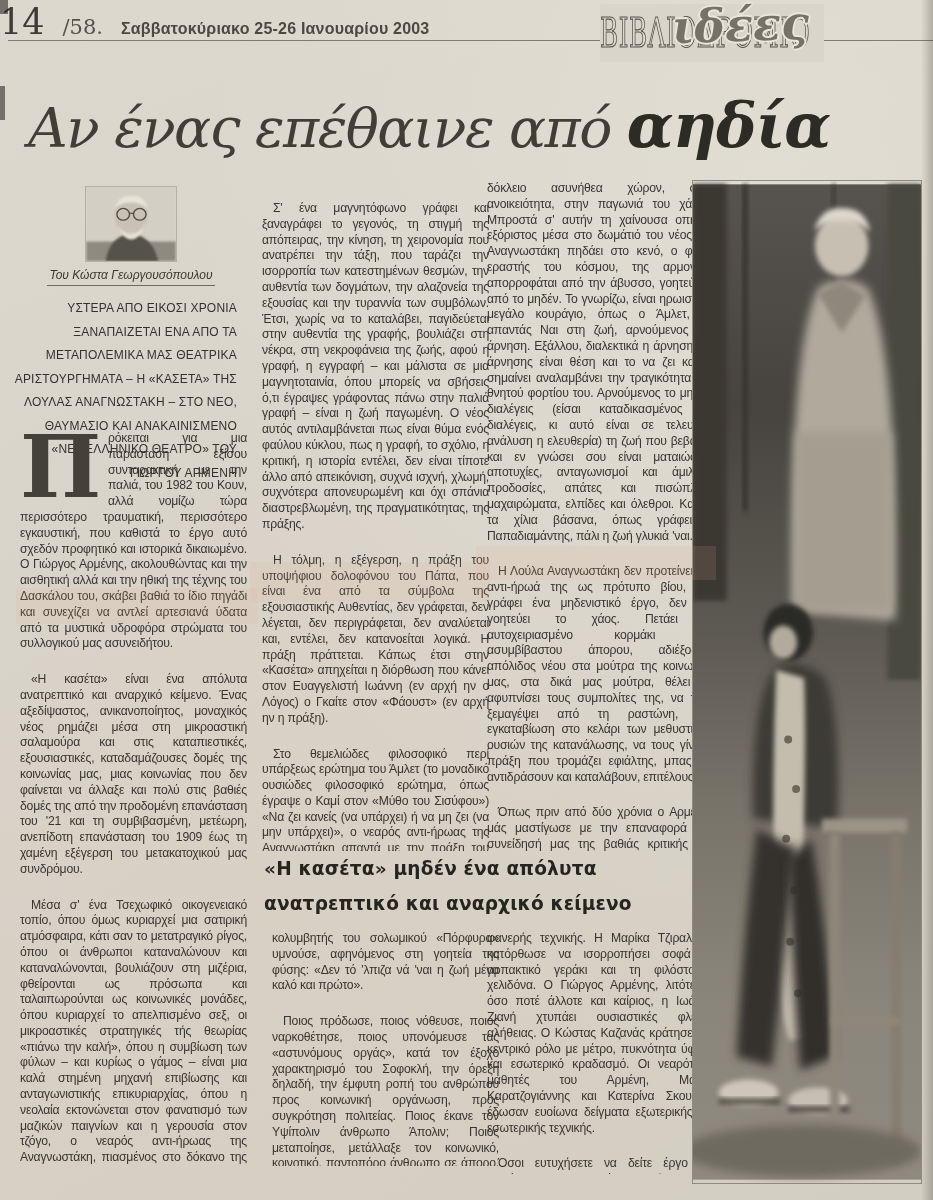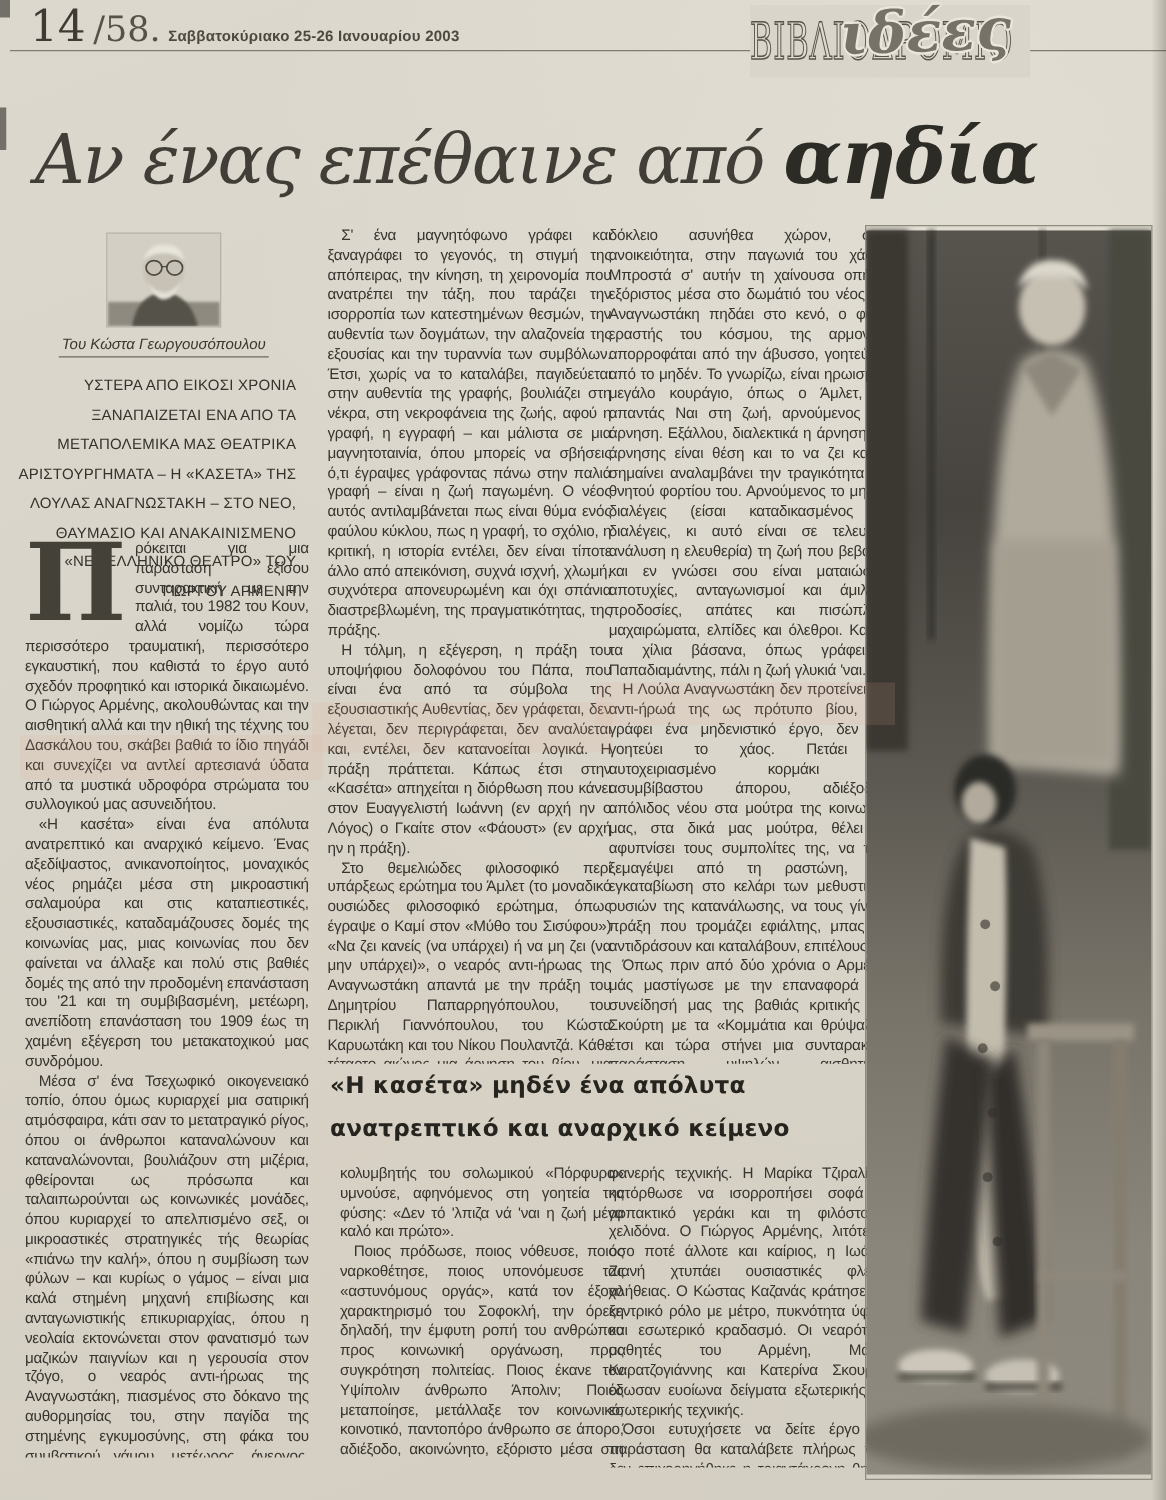--- a/index.html
+++ b/index.html
@@ -17,24 +17,24 @@
   }
   .page::after{ 
     content:""; position:absolute; top:0; right:0; width:12px; height:100%;
     background:linear-gradient(to left, rgba(60,55,45,0.28), rgba(0,0,0,0));
     pointer-events:none;
   }
   .edge-mark{ position:absolute; background:rgba(30,28,24,0.55); }
 
   
   .header-rule{ position:absolute; left:8px; right:0; top:40px; height:1px; background:#807c71; }
-  .folio{ position:absolute; left:24px; top:4px; display:flex; align-items:baseline; gap:6px; }
+  .folio{ position:absolute; left:0; top:4px; display:flex; align-items:baseline; gap:18px; }
   .folio-num{ font-family:"DejaVu Serif", serif; font-size:35px; line-height:36px; color:#3d3b34; }
-  .folio-suffix{ font-family:"DejaVu Serif", serif; font-size:28px; color:#55524a; }
-  .folio-date{ font-family:"Liberation Sans", sans-serif; font-weight:bold; font-size:12px;
+  .folio-suffix{ font-family:"DejaVu Serif", serif; font-size:21px; color:#55524a; }
+  .folio-date{ font-family:"Liberation Sans", sans-serif; font-weight:bold; font-size:16px;
                color:#4c4940; letter-spacing:0.2px; }
   .logo{ position:absolute; left:600px; top:4px; width:224px; height:58px; background:#d9d5ca; }
   .logo-caps{
     font-family:"DejaVu Serif", serif; font-size:41px; line-height:58px; white-space:nowrap;
     display:inline-block; transform:scaleX(0.60); transform-origin:left center;
     color:#ddd9ce; -webkit-text-stroke:1.2px #56534b; letter-spacing:1px;
   }
   .logo-script{
     position:absolute; left:72px; top:-6px;
     font-family:"DejaVu Serif", serif; font-style:italic; font-weight:bold;
@@ -58,21 +58,21 @@
 
   
   .lead{ position:absolute; left:4px; top:297px; width:233px;
          font-size:12px; line-height:23.5px; color:#34322c; letter-spacing:0.2px;
          text-align:right; }
 
   
   .bodycol{ position:absolute; width:227px; font-size:12.2px; line-height:15.8px;
             text-align:justify; color:#37352f; letter-spacing:-0.2px; overflow:hidden; }
   .bodycol p{ margin:0; }
-  .bodycol p.ind{ text-indent:11px; }
+  .bodycol p.ind{ text-indent:11px;margin-top:20px; }
   .col1{ left:20px;  top:431px; height:735px; }
   .col2top{ left:262px; top:181px; height:670px; }
   .col3top{ left:487px; top:181px; height:670px; }
   .col2bot{ left:272px; top:931px; height:235px; }
   .col3bot{ left:487px; top:931px; height:243px; }
   .dropcap{
     float:left; font-family:"DejaVu Serif", serif; font-weight:bold;
     font-size:86px; line-height:66px; margin:3px 7px 0 0; color:#434138;
   }
 

